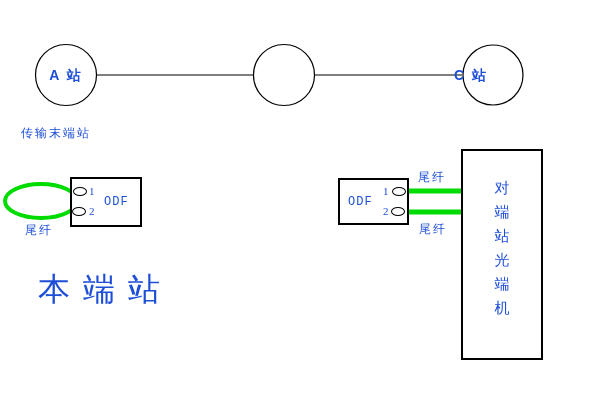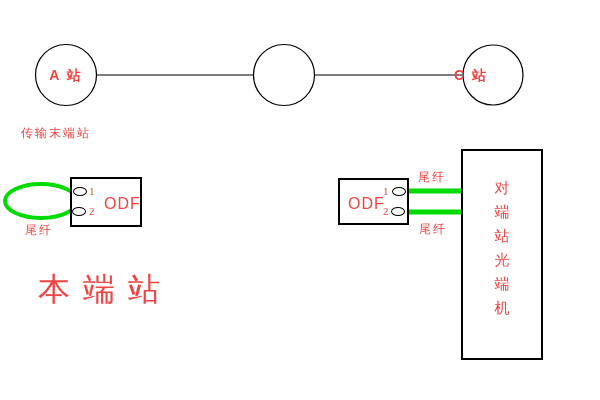--- a/index.html
+++ b/index.html
@@ -2,21 +2,21 @@
 <html><head>
 <meta charset="utf-8">
 <style>
   html, body { margin: 0; padding: 0; background: #fff; }
   .canvas {
     position: relative;
     width: 600px;
     height: 400px;
     background: #fff;
     font-family: "Liberation Sans", "DejaVu Sans", sans-serif;
-    color: #ef4444;
+    color: #1d4ed8;
     overflow: hidden;
   }
   .layer { position: absolute; left: 0; top: 0; }
   .station-label {
     position: absolute;
     width: 62px;
     height: 18px;
     line-height: 18px;
     text-align: center;
     font-size: 14px;
@@ -40,22 +40,22 @@
   .odf-box {
     position: absolute;
     border: 2px solid #000;
     background: #fff;
     box-sizing: border-box;
   }
   .odf-left  { left: 70px;  top: 177px; width: 72px; height: 50px; }
   .odf-right { left: 338px; top: 178px; width: 71px; height: 47px; }
   .odf-label {
     position: absolute;
-    font-family: Liberation Sans, sans-serif;
-    font-size: 16px;
+    font-family: Liberation Mono, monospace;
+    font-size: 12px;
     letter-spacing: 1px;
   }
   .port {
     position: absolute;
     width: 14px;
     height: 9px;
     border: 1px solid #000;
     border-radius: 50%;
     background: #fff;
     box-sizing: border-box;

